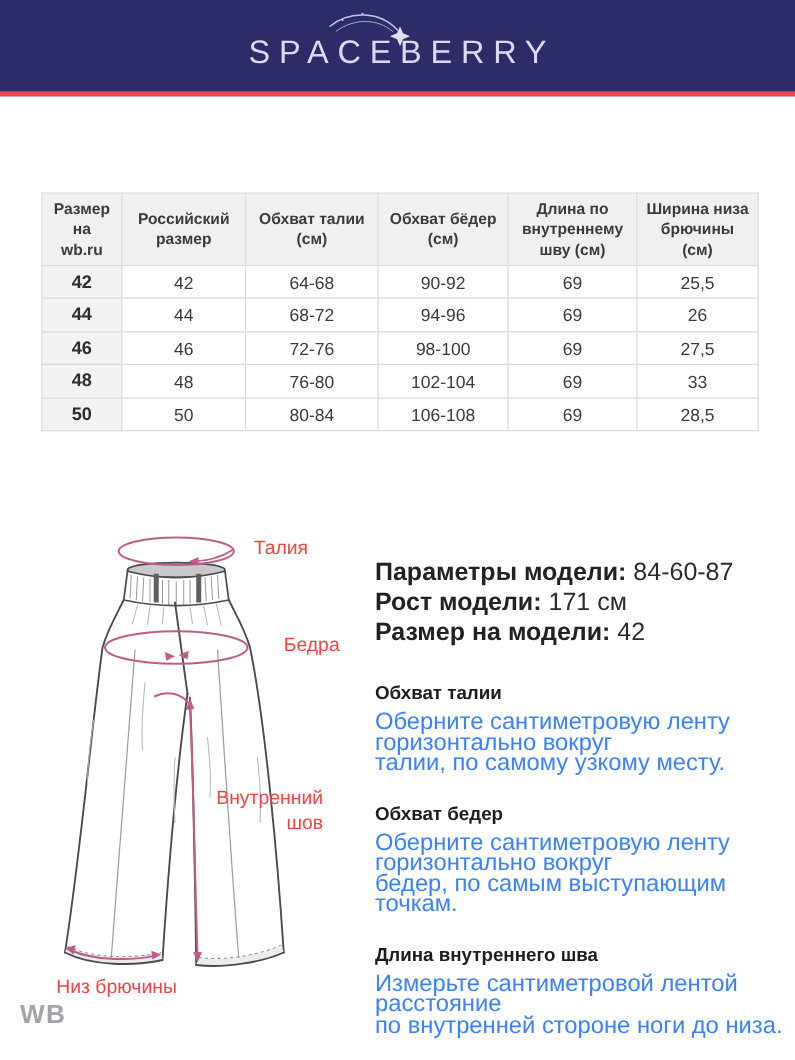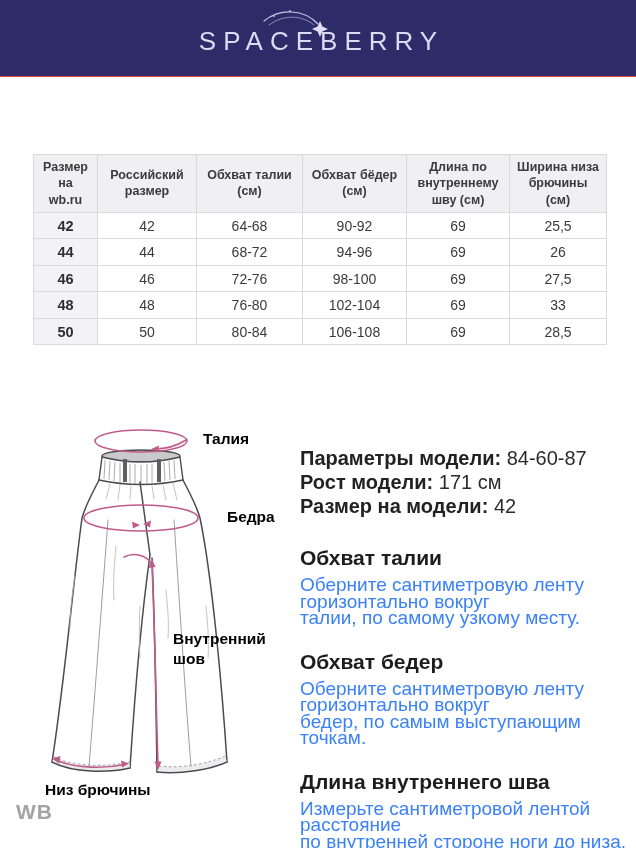--- a/index.html
+++ b/index.html
@@ -12,21 +12,21 @@
     font-family:"Liberation Sans","DejaVu Sans",sans-serif;
     color:#333;
     width:636px;height:848px;position:relative;overflow:hidden;
   }
   .page{position:absolute;inset:0;width:636px;height:848px;background:#fff;}
 
   
   .brand-bar{
     position:absolute;left:0;top:0;width:636px;height:77px;
     background:var(--brand-navy);
-    border-bottom:1px solid #ef4444;
+    border-bottom:4px solid #ef4444;
   }
   .brand-logo{
     position:absolute;left:0;right:0;top:26px;text-align:center;
     font-size:26px;letter-spacing:7px;padding-left:7px;
     color:#dcd9f2;font-weight:400;
   }
   .brand-star{position:absolute;left:260px;top:5px;width:74px;height:36px;}
 
   
   .size-table{
@@ -43,43 +43,43 @@
   }
   .size-table td{height:26.5px;padding:2px 4px;background:#fff;}
   .size-table td.col-size{
     background:#f3f3f6;font-weight:700;font-size:14.5px;color:#2e2e2e;
   }
 
   
   .diagram{position:absolute;left:0;top:400px;width:300px;height:420px;}
   .pants-svg{position:absolute;left:28px;top:6px;}
   .diagram-label{
-    position:absolute;font-weight:700;font-size:15.5px;color:#000000;
-    white-space:pre-line;line-height:20px;z-index:2;
+    position:absolute;font-weight:400;font-size:15.5px;color:#ef4444;
+    white-space:pre-line;line-height:20px;z-index:2;text-align:right;
   }
   .label-waist{left:203px;top:29px;}
   .label-hips{left:227px;top:107px;}
   .label-inseam{left:173px;top:229px;}
   .label-hem{left:45px;top:380px;}
   .watermark{
     position:absolute;left:16px;top:400px;
     font-size:21px;font-weight:700;color:#a3a3a8;letter-spacing:1px;
   }
 
   
   .model-info{
     position:absolute;left:300px;top:446px;width:330px;
     font-size:20px;line-height:24px;color:#222;
   }
   .model-info .lbl{font-weight:700;}
   .model-info .val{font-weight:400;color:#2b2b2b;}
 
   .guides{position:absolute;left:300px;top:546px;width:332px;}
   .guide{margin-bottom:23px;}
-  .guide-title{font-size:21px;font-weight:700;color:#1d1d1d;margin-bottom:7px;}
+  .guide-title{font-size:15px;font-weight:700;color:#1d1d1d;margin-bottom:7px;}
   .guide-text{
     font-size:19px;line-height:16.5px;color:#3b82f6;white-space:pre-line;
   }
 
   svg .outline{fill:none;stroke:#4b4b4b;stroke-width:1.5;stroke-linecap:round;}
   svg .crease{fill:none;stroke:#9e9e9e;stroke-width:1;stroke-linecap:round;}
   svg .fold{fill:none;stroke:#b5b5b5;stroke-width:0.8;stroke-linecap:round;}
   svg .elastic{stroke:#8a8a8a;stroke-width:0.7;}
   svg .stitch{fill:none;stroke:#8d8d8d;stroke-width:0.8;stroke-dasharray:2.5 2.5;}
   svg .pink{fill:none;stroke:var(--annotation-pink);stroke-width:1.6;stroke-linecap:round;}

